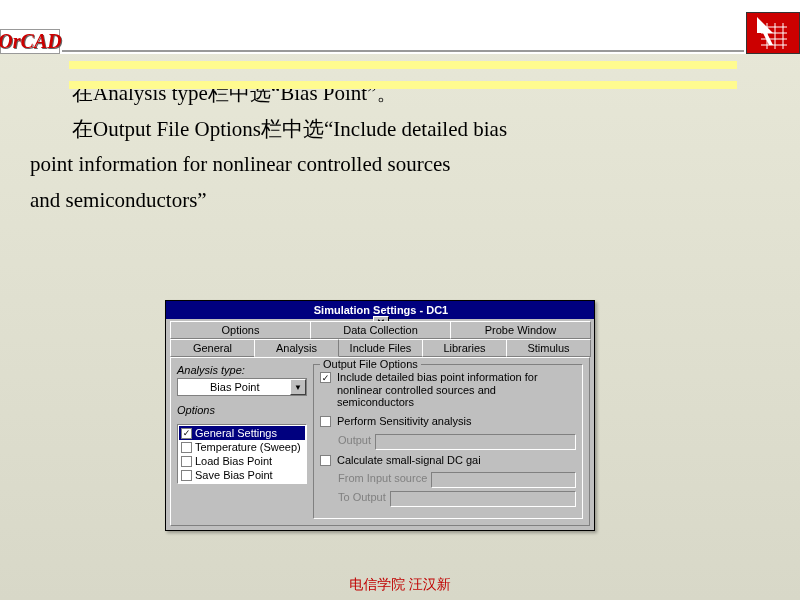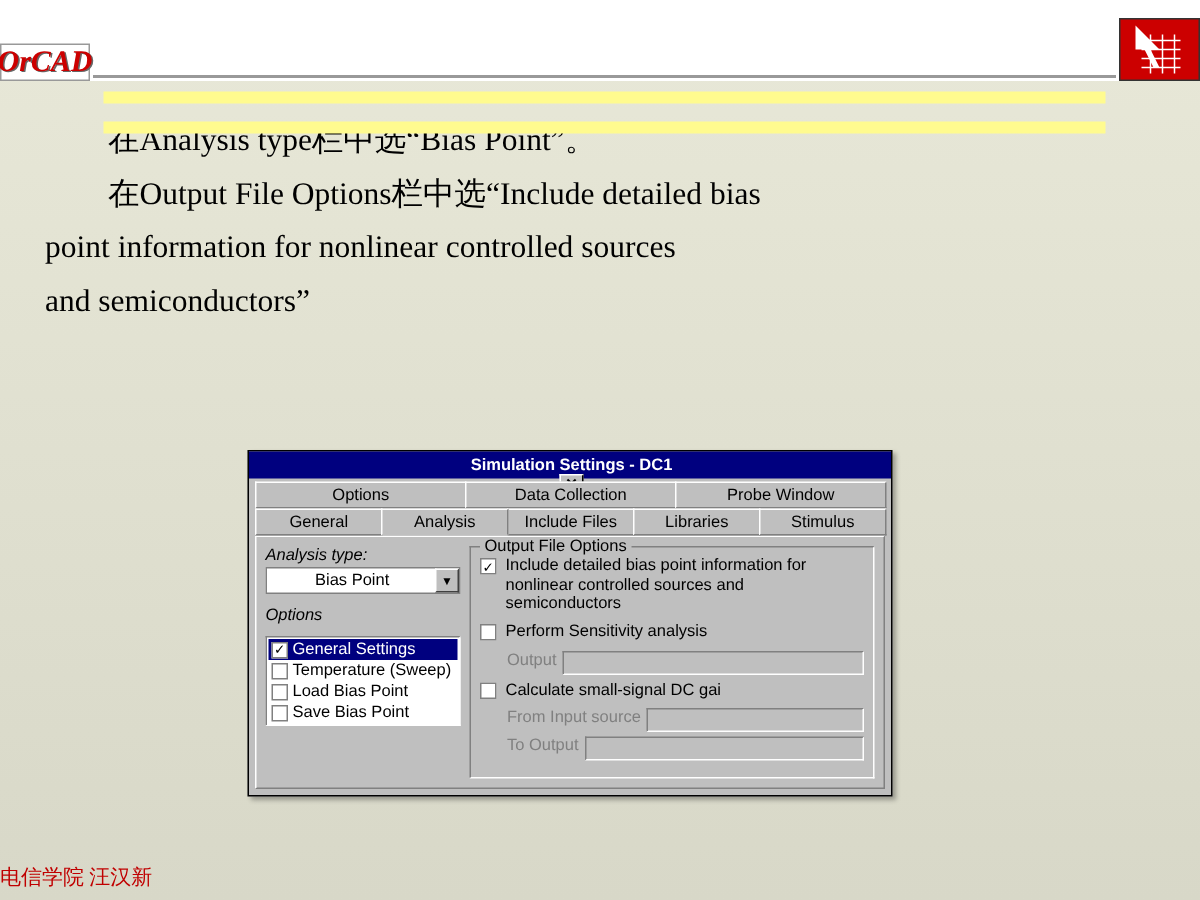--- a/index.html
+++ b/index.html
@@ -235,20 +235,21 @@
     border: 1px solid #808080;
     border-right-color: #fff;
     border-bottom-color: #fff;
   }
 
   .footer {
     position: absolute;
     bottom: 6px;
     left: 0;
     width: 100%;
+    text-align: center;
     color: #c00000;
     font-size: 14px;
     font-family: "SimSun", serif;
   }
 </style>
 </head>
 <body>
 
 <div class="top-banner">
   <div class="logo-block">

